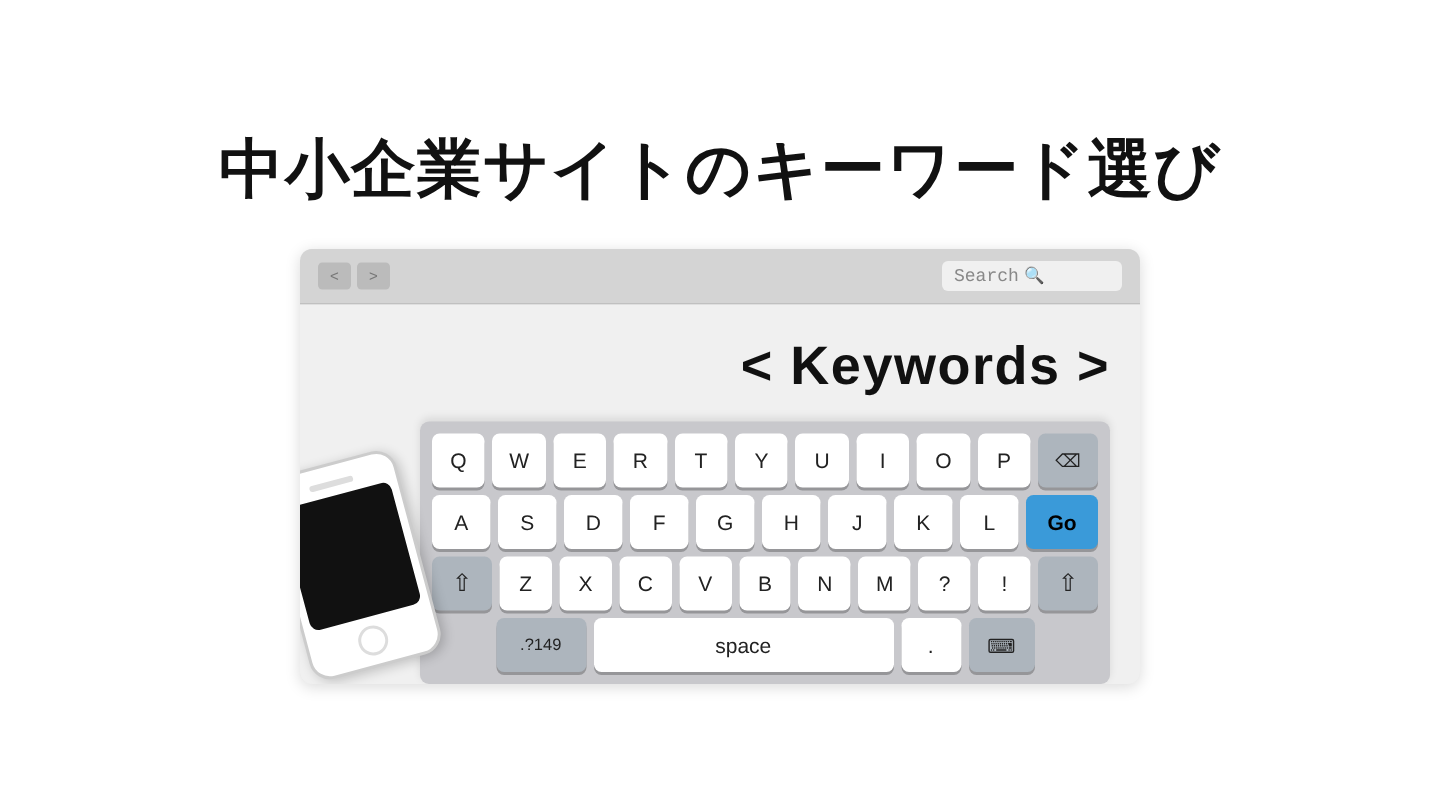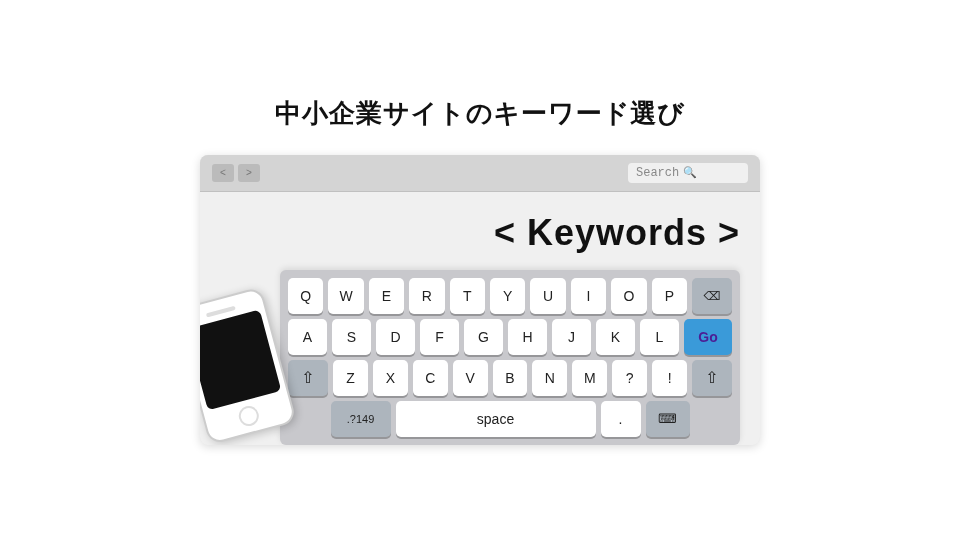--- a/index.html
+++ b/index.html
@@ -10,21 +10,21 @@
       background: #ffffff;
       display: flex;
       flex-direction: column;
       align-items: center;
       justify-content: center;
       font-family: 'Helvetica Neue', Arial, sans-serif;
       overflow: hidden;
     }
 
     .title {
-      font-size: 26px;
+      font-size: 43px;
       font-weight: 900;
       color: #111111;
       margin-bottom: 24px;
       letter-spacing: 1px;
       text-align: center;
     }
 
     .browser-mockup {
       width: 560px;
       background: #e8e8e8;
@@ -194,21 +194,21 @@
     }
 
     .key.dark {
       background: #adb5bd;
       color: #222;
       font-size: 12px;
     }
 
     .key.blue {
       background: #3a9ad9;
-      color: #4c1d95;
+      color: #000000;
       font-weight: 700;
       font-size: 14px;
       min-width: 48px;
       max-width: 56px;
     }
 
     .key.delete-key {
       background: #adb5bd;
       min-width: 40px;
       max-width: 50px;

